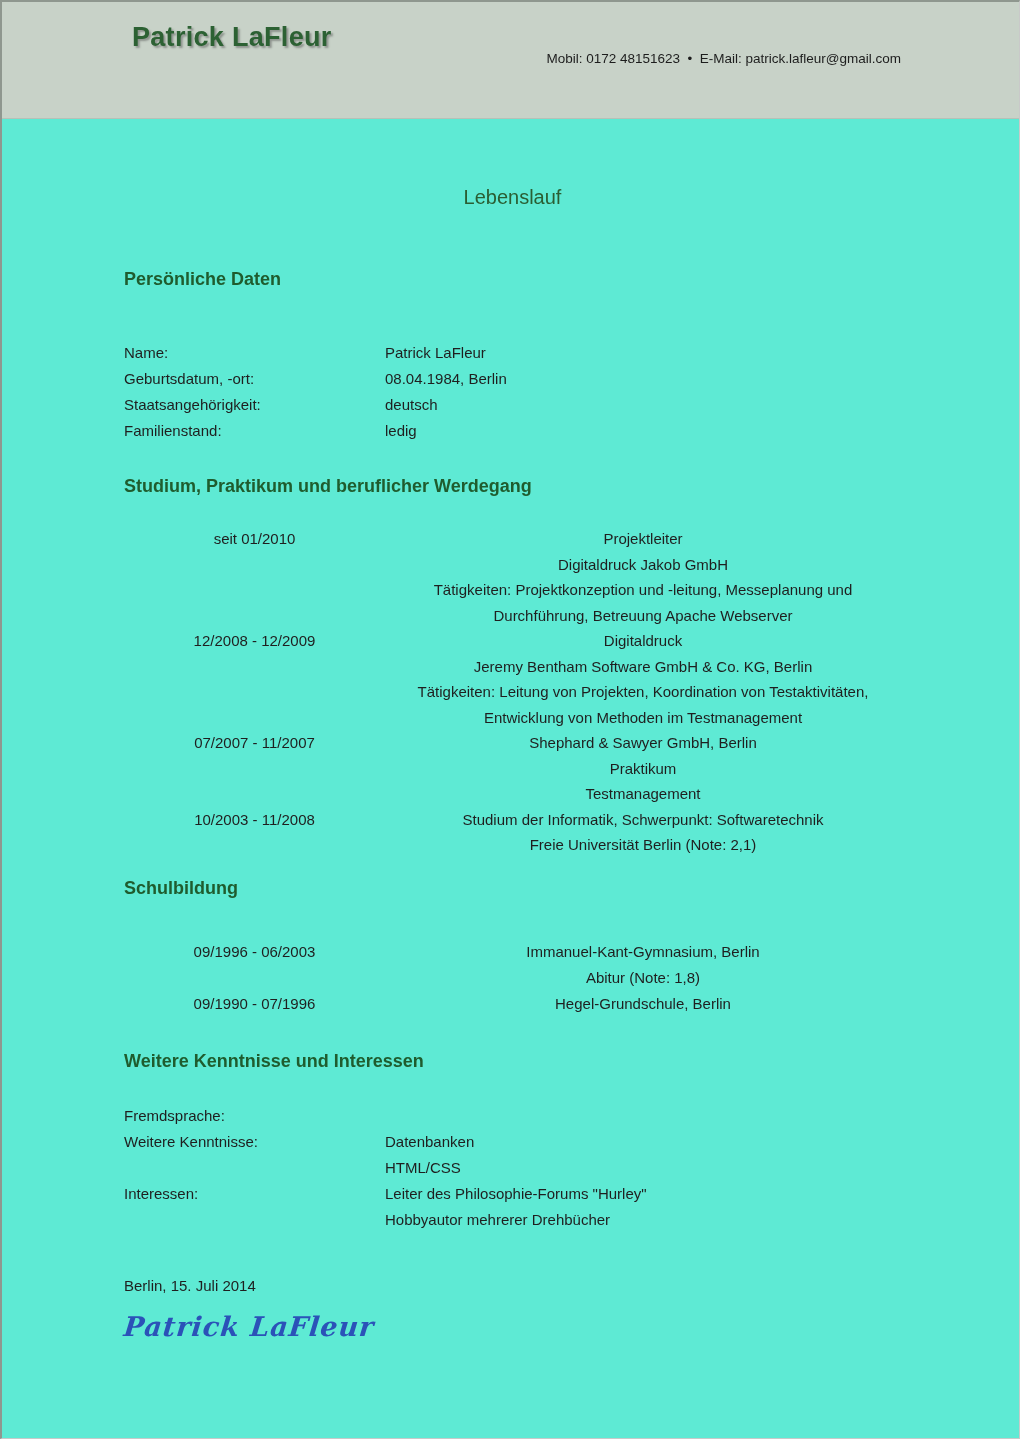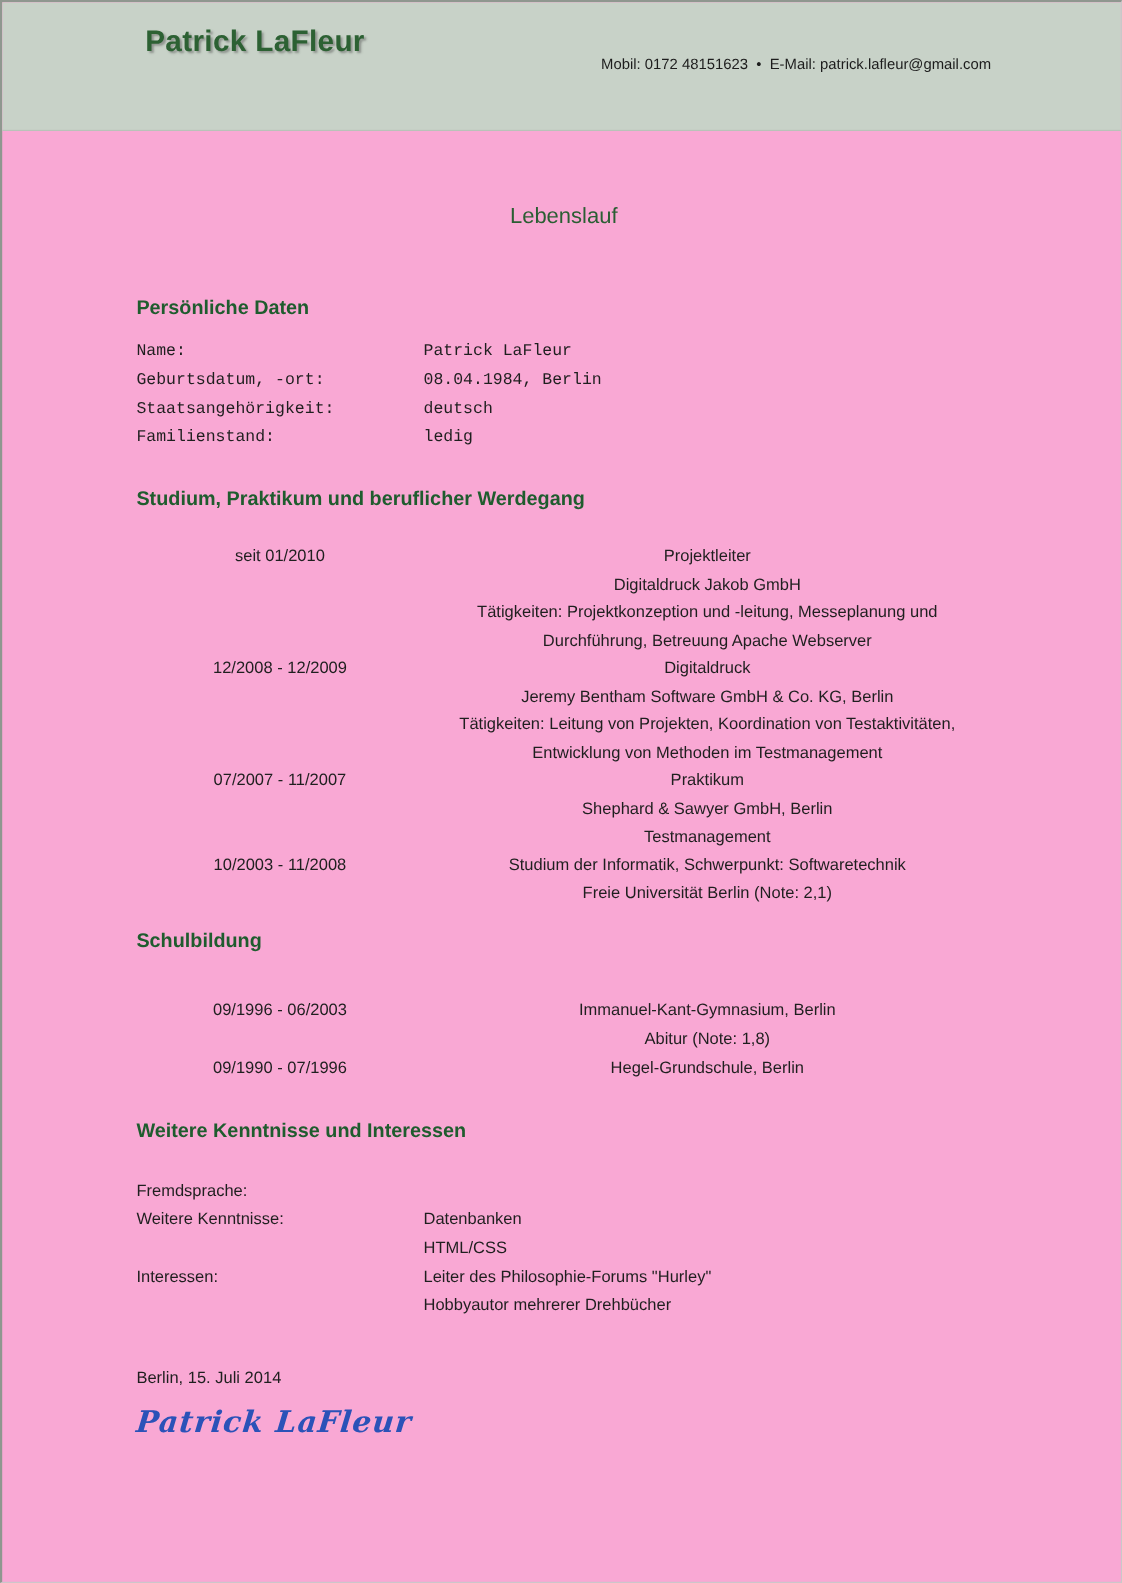--- a/index.html
+++ b/index.html
@@ -1,20 +1,20 @@
 <!DOCTYPE html>
 <html><head>
 <meta charset="utf-8">
 <style>
   * { margin: 0; padding: 0; box-sizing: border-box; }
   html, body { background: #ffffff; }
   .page {
     width: 1020px;
     height: 1439px;
-    background: #f9a8d4;
+    background: #5eead4;
     border-top: 2px solid #8f978f;
     border-left: 2px solid #8f978f;
     border-right: 1px solid #c9c9c9;
     border-bottom: 1px solid #c9c9c9;
     font-family: "Liberation Sans", sans-serif;
     color: #1f1f1f;
     position: relative;
     overflow: hidden;
   }
   .banner {
@@ -57,21 +57,21 @@
   .section-heading {
     font-size: 18px;
     line-height: 24px;
     font-weight: bold;
     color: #1f5c2e;
   }
   .sh-personal { margin-top: 52px; }
   .sh-career   { margin-top: 30px; }
   .sh-school   { margin-top: 18px; }
   .sh-skills   { margin-top: 32px; }
-  .rows { margin-top: 16px; font-family: Liberation Mono, monospace; }
+  .rows { margin-top: 49px; }
   .rows-career { margin-top: 28px; }
   .rows-school { margin-top: 39px; }
   .rows-skills { margin-top: 30px; }
   .row, .entry {
     display: flex;
     align-items: flex-start;
   }
   .row-label, .entry-period {
     flex: 0 0 261px;
     font-size: 15px;
@@ -159,22 +159,22 @@
         <div class="entry-lines">
           <div class="line">Digitaldruck</div>
           <div class="line">Jeremy Bentham Software GmbH &amp; Co. KG, Berlin</div>
           <div class="line">Tätigkeiten: Leitung von Projekten, Koordination von Testaktivitäten,</div>
           <div class="line">Entwicklung von Methoden im Testmanagement</div>
         </div>
       </div>
       <div class="entry">
         <div class="entry-period">07/2007 - 11/2007</div>
         <div class="entry-lines">
+          <div class="line">Shephard &amp; Sawyer GmbH, Berlin</div>
           <div class="line">Praktikum</div>
-          <div class="line">Shephard &amp; Sawyer GmbH, Berlin</div>
           <div class="line">Testmanagement</div>
         </div>
       </div>
       <div class="entry">
         <div class="entry-period">10/2003 - 11/2008</div>
         <div class="entry-lines">
           <div class="line">Studium der Informatik, Schwerpunkt: Softwaretechnik</div>
           <div class="line">Freie Universität Berlin (Note: 2,1)</div>
         </div>
       </div>

